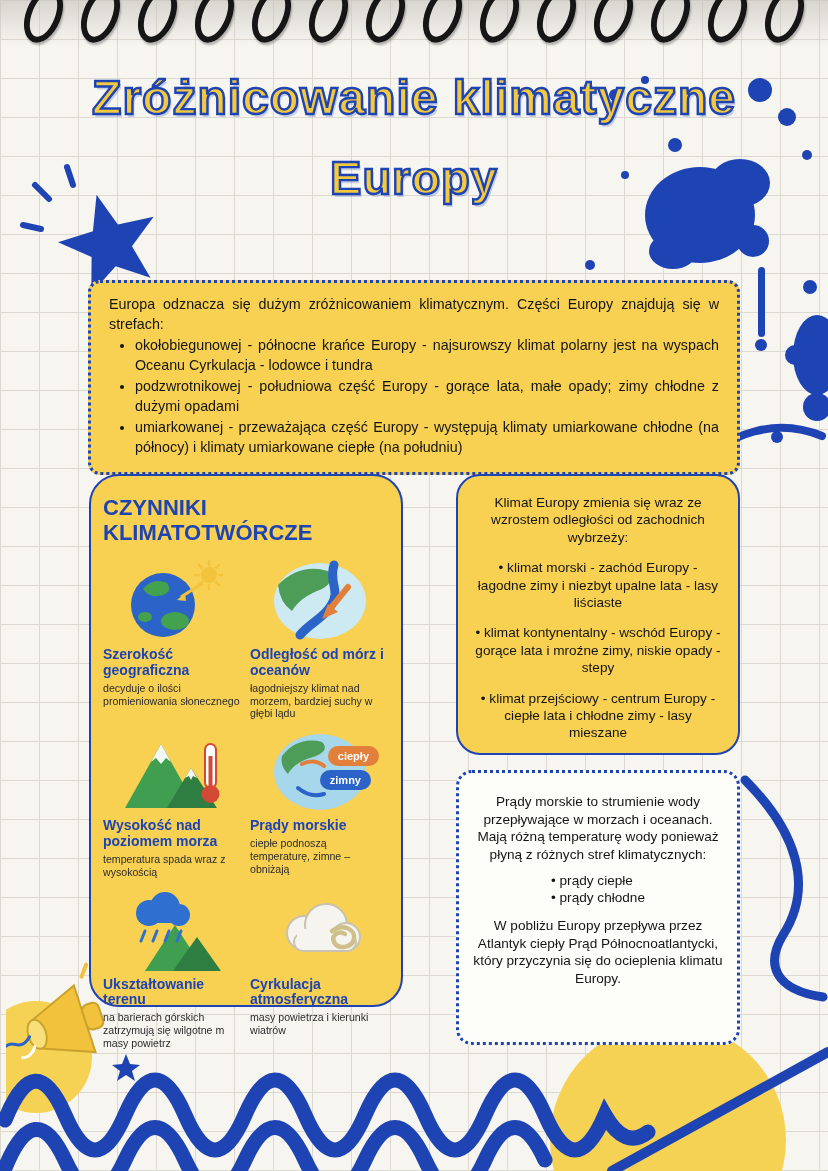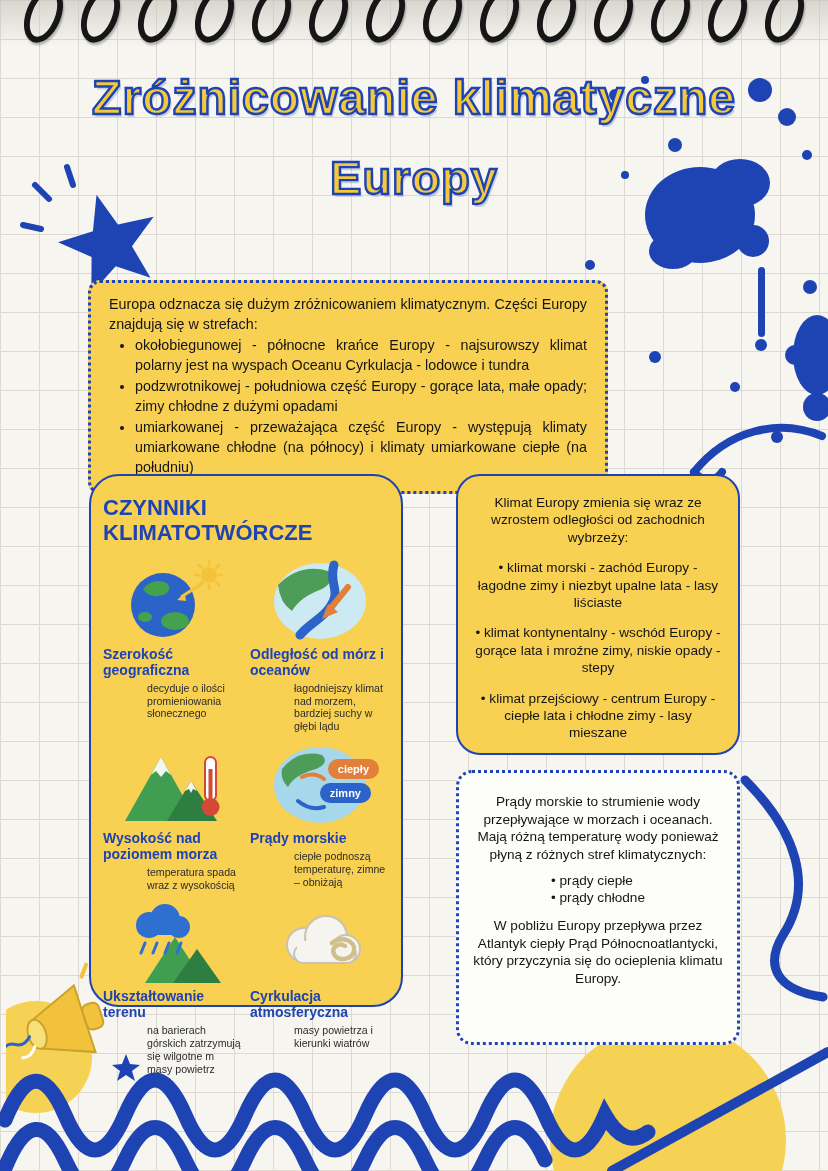--- a/index.html
+++ b/index.html
@@ -19,37 +19,37 @@
   .spiral{width:23px;height:46px;border:6px solid #161616;border-radius:50%;
     transform:rotate(22deg);box-shadow:2px 2px 2px rgba(0,0,0,.25);}
   .deco{position:absolute;z-index:1;}
   .title{position:absolute;top:74px;left:0;right:0;text-align:center;z-index:2;
     color:#f5c93e;font-weight:bold;letter-spacing:1px;
     -webkit-text-stroke:2.4px #1e44b4;
     text-shadow:2px 3px 0 rgba(30,68,180,.22);}
   .title .t1{display:block;font-size:48px;line-height:1;}
   .title .t2{display:block;font-size:47px;line-height:1;margin-top:32px;}
 
-  .intro-box{position:absolute;left:88px;top:280px;width:520px;box-sizing:border-box;
+  .intro-box{position:absolute;left:88px;top:280px;width:652px;box-sizing:border-box;
     background:#f8d052;border:3px dotted #1e44b4;border-radius:12px;
     padding:12px 18px 14px;font-size:14.3px;line-height:1.37;z-index:2;}
   .intro-box p{margin:0;text-align:justify;}
   .intro-list{margin:2px 0 0;padding-left:26px;}
   .intro-list li{text-align:justify;margin-top:2px;}
 
   .factors-card{position:absolute;left:89px;top:474px;width:314px;height:533px;
     box-sizing:border-box;background:#f8d052;border:2px solid #1e44b4;
     border-radius:30px;padding:20px 12px;z-index:2;}
   .factors-title{color:#1e44b4;font-weight:bold;font-size:22px;line-height:1.12;}
   .factors-title span{display:block;}
   .factors-grid{display:grid;grid-template-columns:1fr 1fr;column-gap:8px;
     row-gap:10px;margin-top:14px;}
   .f-icon{height:84px;display:flex;align-items:center;justify-content:center;position:relative;}
   .f-name{color:#1e44b4;font-weight:bold;font-size:14px;line-height:1.12;margin-top:4px;}
-  .f-desc{font-size:10.6px;color:#2c2c2c;line-height:1.22;margin-top:3px;margin-left:44px;}
+  .f-desc{font-size:10.6px;color:#2c2c2c;line-height:1.22;margin-top:3px;}
   .pill{position:absolute;color:#fff;font-size:11px;font-weight:bold;
     padding:4px 10px;border-radius:10px;}
   .pill-warm{background:#e2803b;top:16px;right:10px;}
   .pill-cold{background:#2c63c8;top:40px;right:18px;}
 
   .zones-card{position:absolute;left:456px;top:474px;width:284px;height:281px;
     box-sizing:border-box;background:#f8d052;border:2px solid #1e44b4;
     border-radius:24px;padding:18px 12px;text-align:center;font-size:13.6px;
     line-height:1.28;z-index:2;}
   .zones-card .lead{margin:0 0 6px;}

